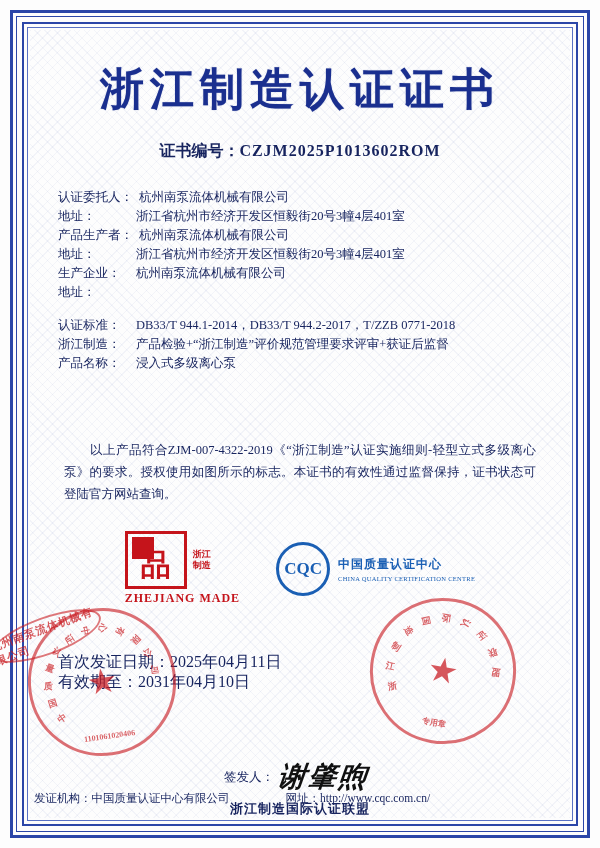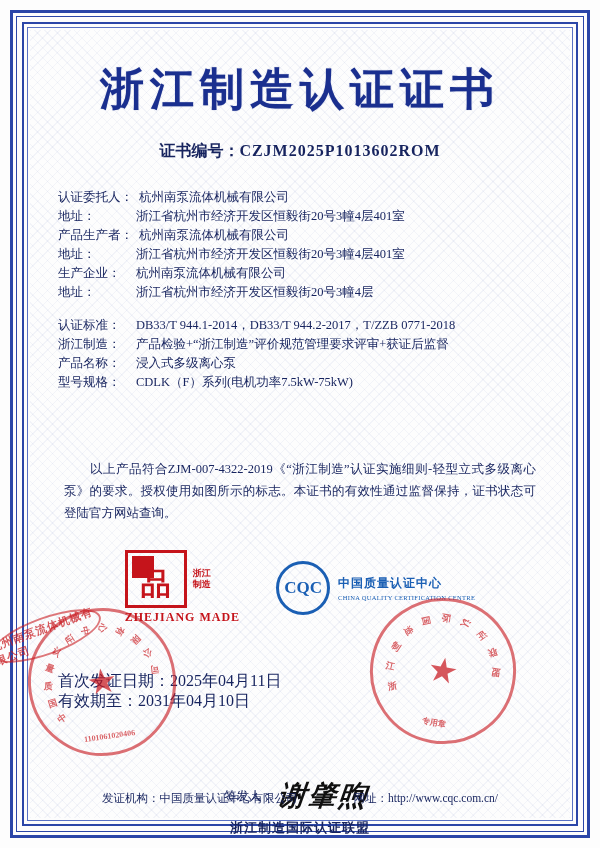--- a/index.html
+++ b/index.html
@@ -311,21 +311,20 @@
     left: 46px;
     top: 636px;
   }
 
   .footer {
     position: absolute;
     left: 34px;
     right: 34px;
     bottom: 42px;
     display: flex;
-    justify-content: center;
     gap: 56px;
     font-size: 11.5px;
     color: #16235e;
   }
   .footer .site {
     font-family: "Liberation Serif", serif;
   }
 </style>
 </head>
 <body>
@@ -361,40 +360,35 @@
       <div class="field-row">
         <span class="field-label">地址：</span>
         <span class="field-value">浙江省杭州市经济开发区恒毅街20号3幢4层401室</span>
       </div>
       <div class="field-row">
         <span class="field-label">生产企业：</span>
         <span class="field-value">杭州南泵流体机械有限公司</span>
       </div>
       <div class="field-row">
         <span class="field-label">地址：</span>
-        <span class="field-value">浙江省杭州市经济开发区恒毅街20号3幢4层</span>
       </div>
 
       <div class="gap"></div>
 
       <div class="field-row">
         <span class="field-label">认证标准：</span>
         <span class="field-value">DB33/T 944.1-2014，DB33/T 944.2-2017，T/ZZB 0771-2018</span>
       </div>
       <div class="field-row">
         <span class="field-label">浙江制造：</span>
         <span class="field-value">产品检验+“浙江制造”评价规范管理要求评审+获证后监督</span>
       </div>
       <div class="field-row">
         <span class="field-label">产品名称：</span>
         <span class="field-value">浸入式多级离心泵</span>
-      </div>
-      <div class="field-row">
-        <span class="field-label">型号规格：</span>
-        <span class="field-value">CDLK（F）系列(电机功率7.5kW-75kW)</span>
       </div>
     </div>
 
     <div class="statement">以上产品符合ZJM-007-4322-2019《“浙江制造”认证实施细则-轻型立式多级离心泵》的要求。授权使用如图所示的标志。本证书的有效性通过监督保持，证书状态可登陆官方网站查询。</div>
 
     <div class="marks">
       <div class="mark-zj-wrap">
         <div class="mark-zj">
           <div class="zj-box">
             <div class="pin"></div>

